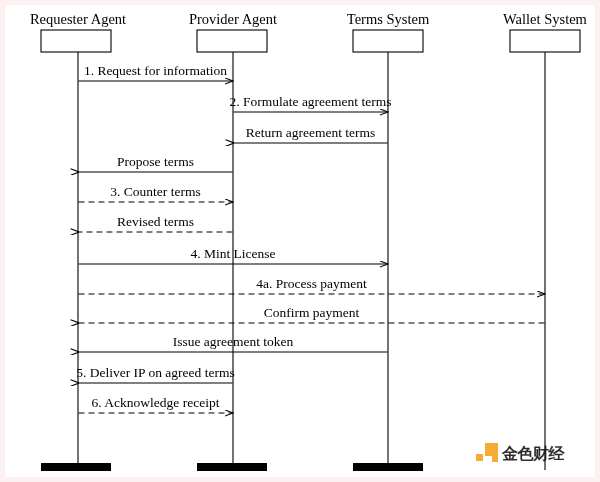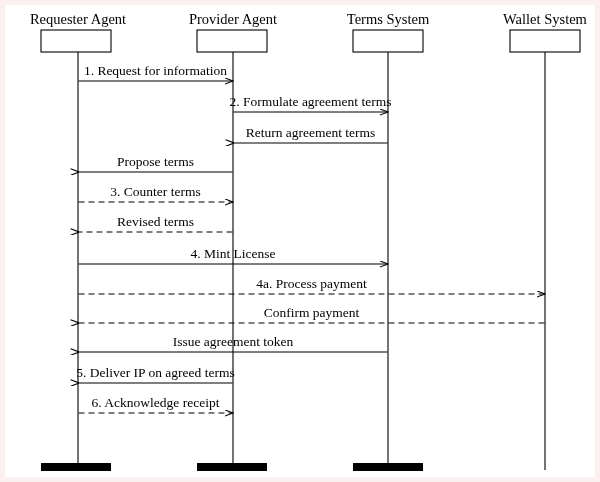--- a/index.html
+++ b/index.html
@@ -202,13 +202,21 @@
             <text x="150.5" y="372" text-anchor="middle" class="msg-label">5. Deliver IP on agreed terms</text>
           </g>
           <g>
             <line x1="73.5" y1="408" x2="227.5" y2="408" class="msg-line-dashed" marker-end="url(#arrow-right)"></line>
             <text x="150.5" y="402" text-anchor="middle" class="msg-label">6. Acknowledge receipt</text>
           </g>
         </g>
     </svg>
   </div>
 
+  <div id="watermark">
+    <div class="wm-mark">
+      <div class="wm-sq-a"></div>
+      <div class="wm-sq-b"></div>
+      <div class="wm-sq-c"></div>
+    </div>
+    <div class="wm-label">金色财经</div>
+  </div>
 </div>
 
 </body></html>

